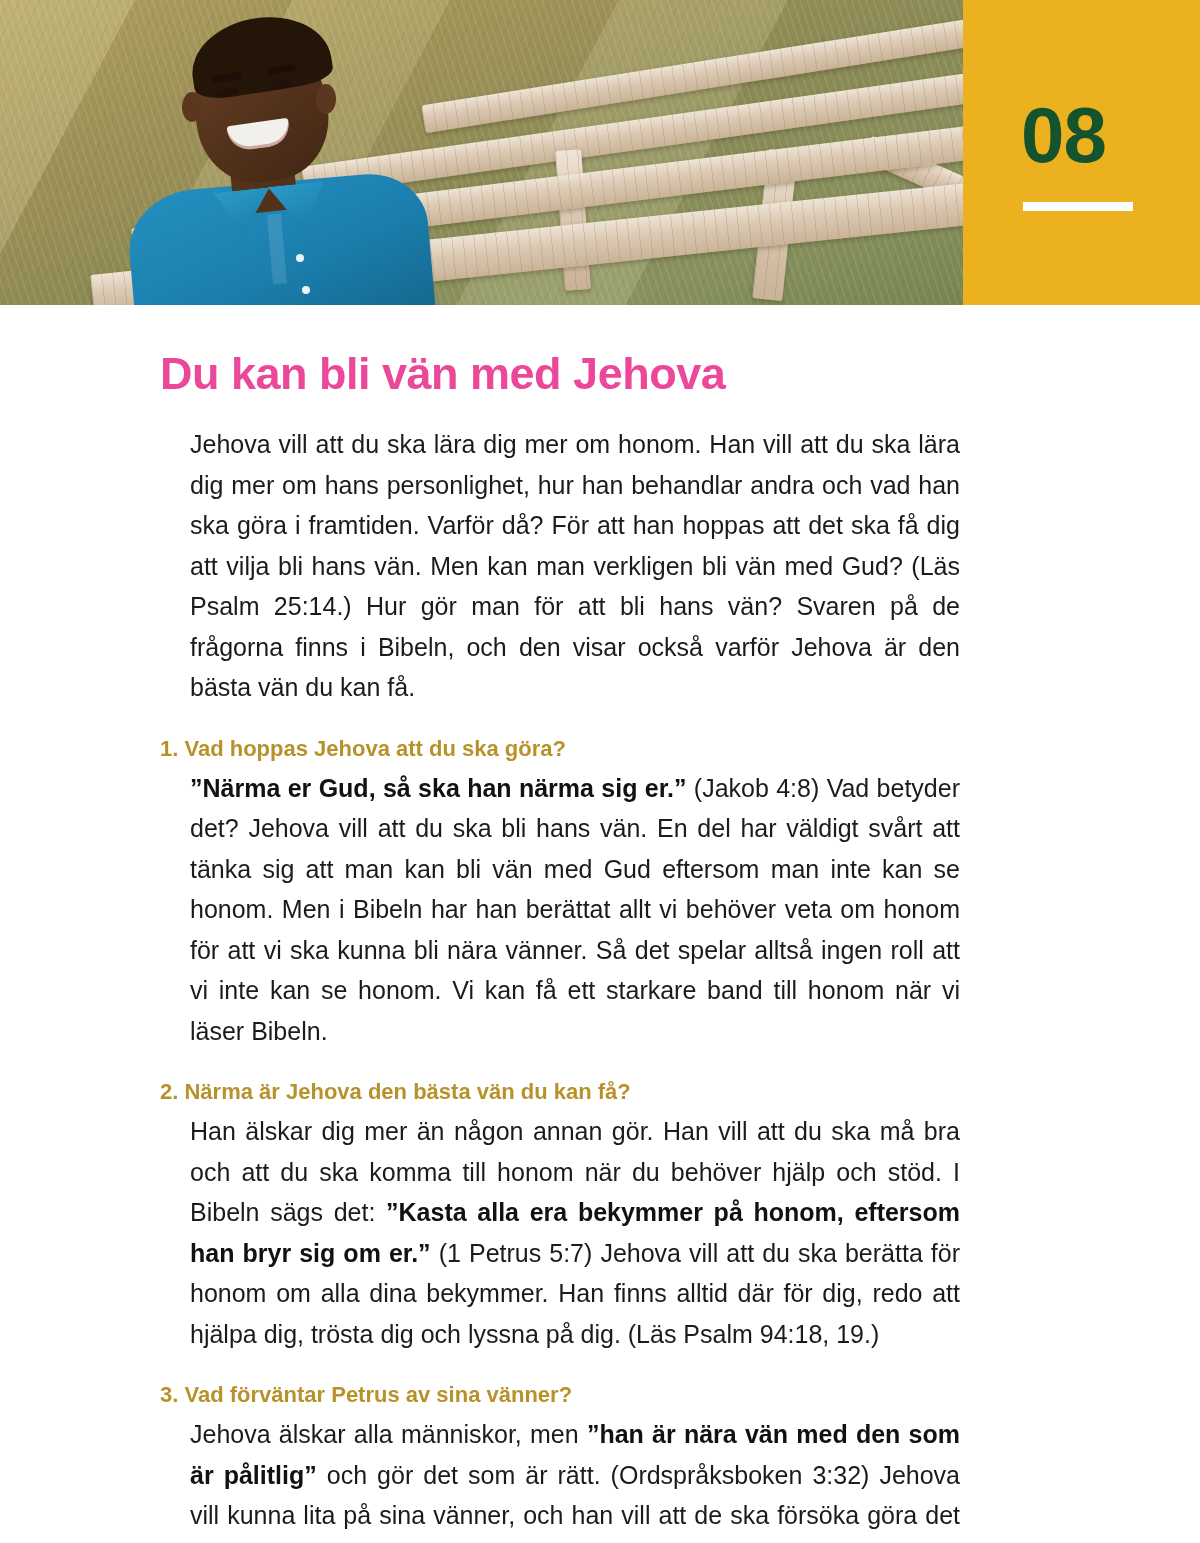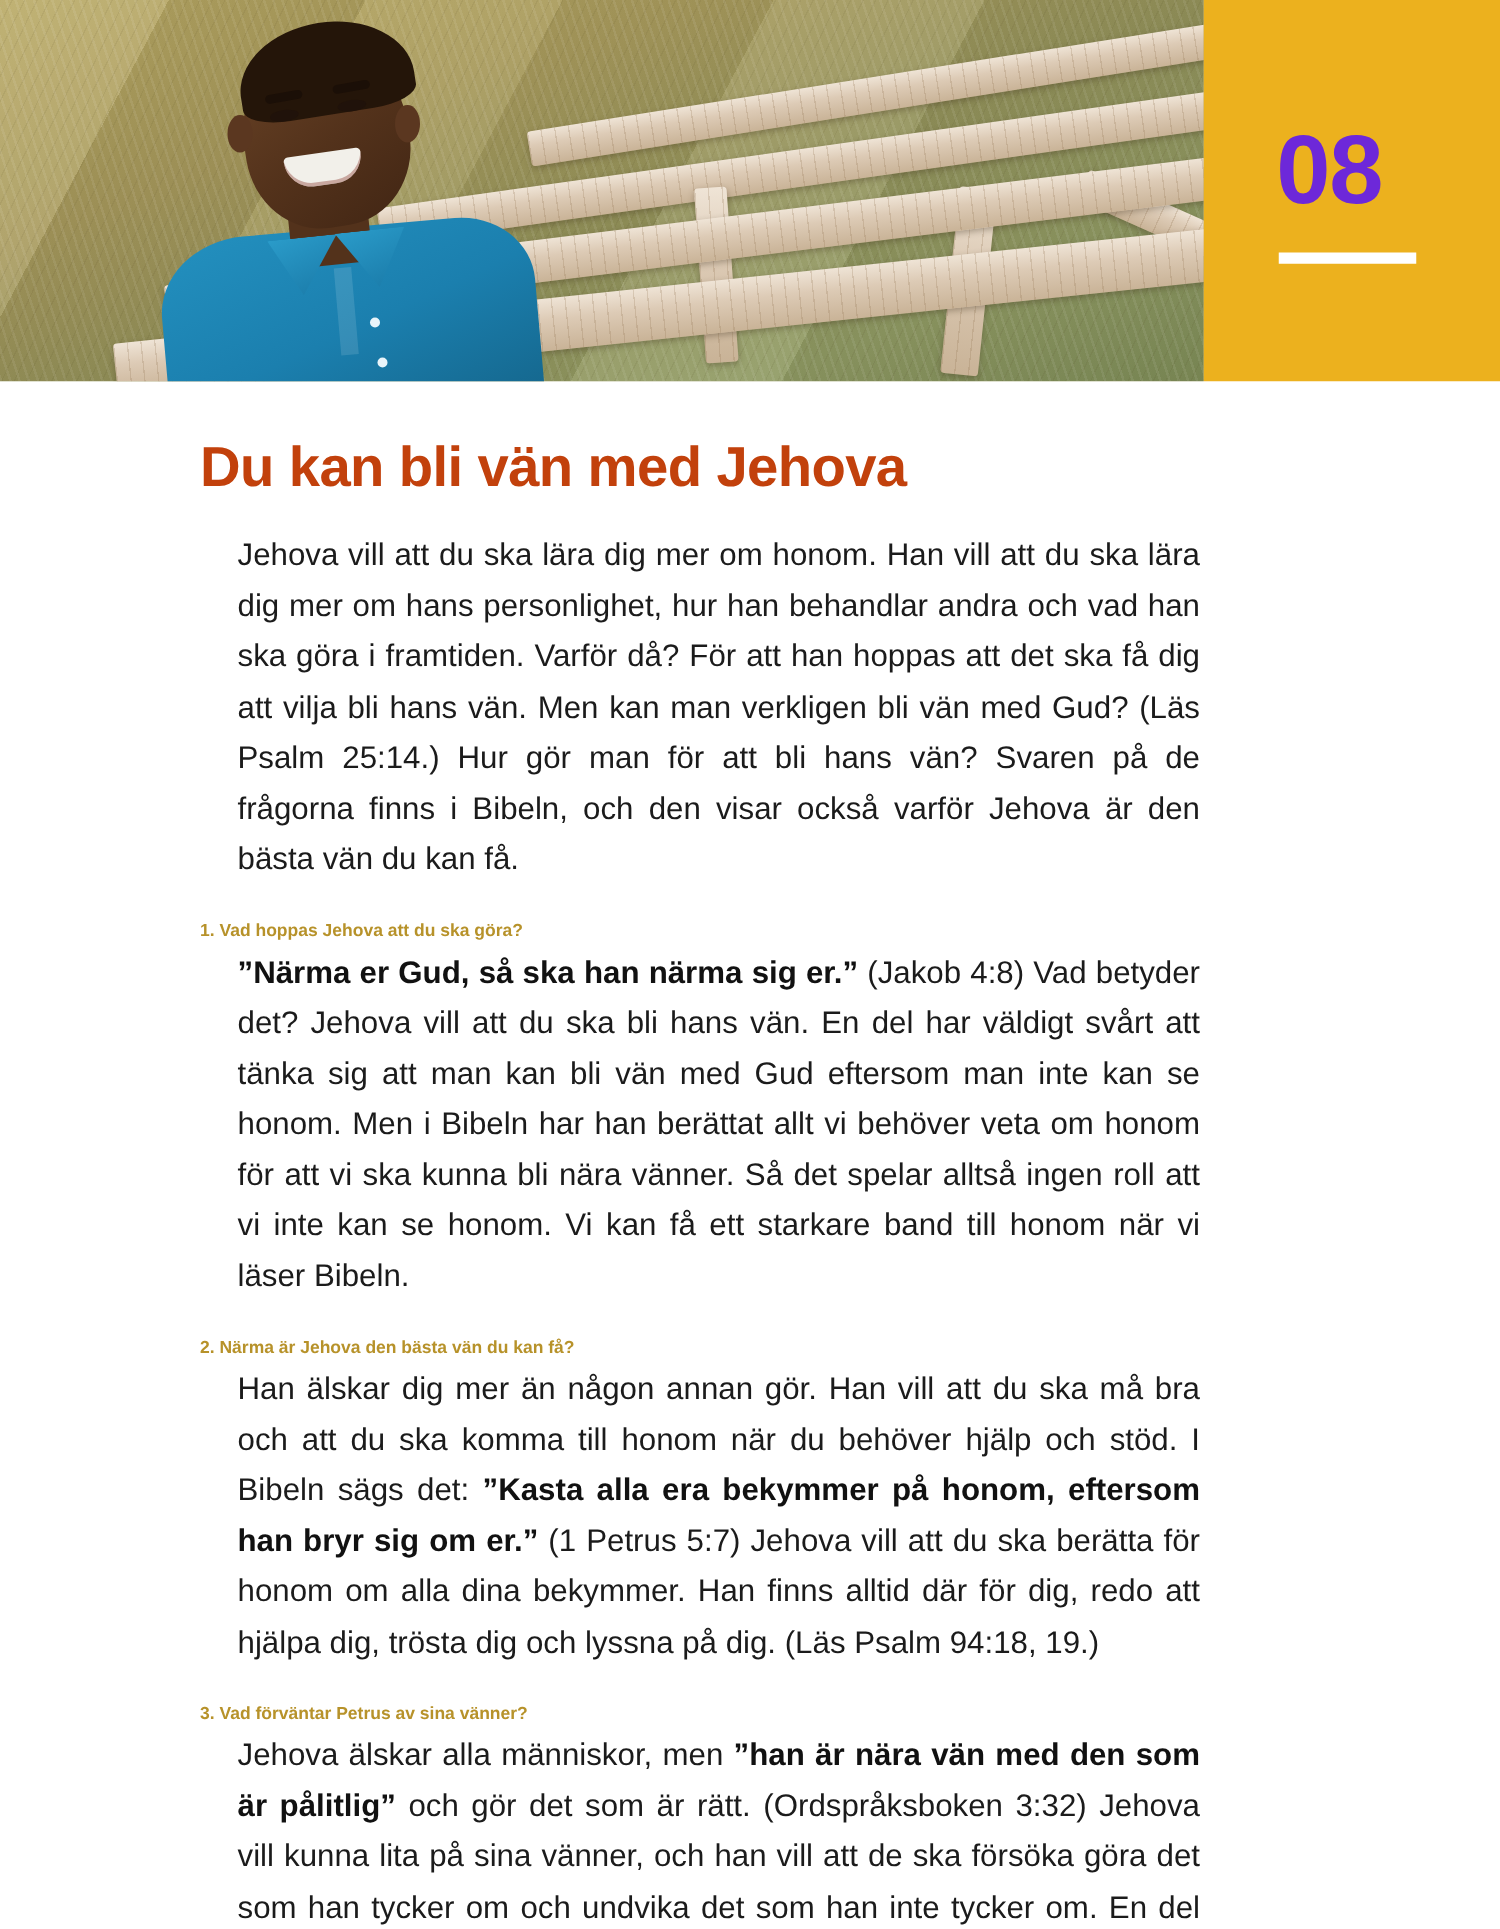--- a/index.html
+++ b/index.html
@@ -136,21 +136,21 @@
     width: 237px;
     height: 305px;
     background: #ecb11e;
   }
   .hero-number .num {
     position: absolute;
     left: 58px;
     top: 96px;
     font-size: 78px;
     font-weight: 700;
-    color: #6d28d9;
+    color: #14532d;
     letter-spacing: -1px;
     line-height: 1;
   }
   .hero-number .rule {
     position: absolute;
     left: 60px;
     top: 202px;
     width: 110px;
     height: 9px;
     background: #ffffff;
@@ -161,37 +161,37 @@
     position: absolute;
     top: 305px;
     left: 0;
     width: 1200px;
   }
   h1.title {
     margin: 43px 0 0 160px;
     font-size: 45px;
     font-weight: 700;
     letter-spacing: -0.5px;
-    color: #c2410c;
+    color: #ec4899;
   }
   .body-col {
     margin: 24px 0 0 190px;
     width: 770px;
   }
   p.lead, p.para {
     margin: 0;
     font-size: 25px;
     line-height: 1.62;
     text-align: justify;
     color: #1b1b1b;
   }
   .qsection { margin-top: 28px; }
   .qhead {
     margin: 0 0 6px -30px;
-    font-size: 14px;
+    font-size: 22px;
     font-weight: 700;
     color: #b7922a;
   }
   .qhead .qnum { color: #b7922a; }
   .qbody { margin-top: 2px; }
   b.verse { font-weight: 700; color: #111; margin-top: 36px; }
 </style>
 </head>
 <body>
 

